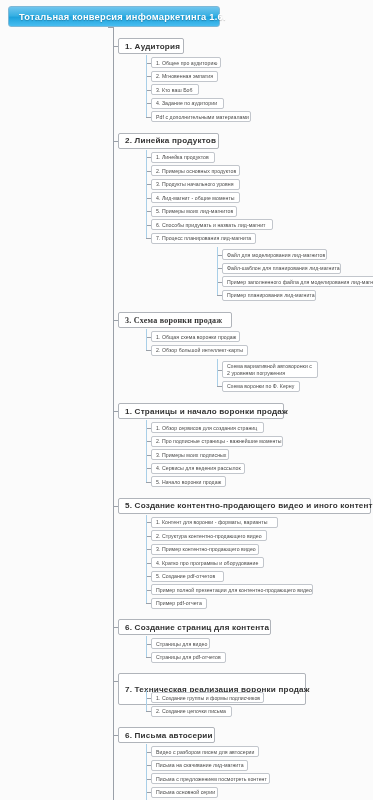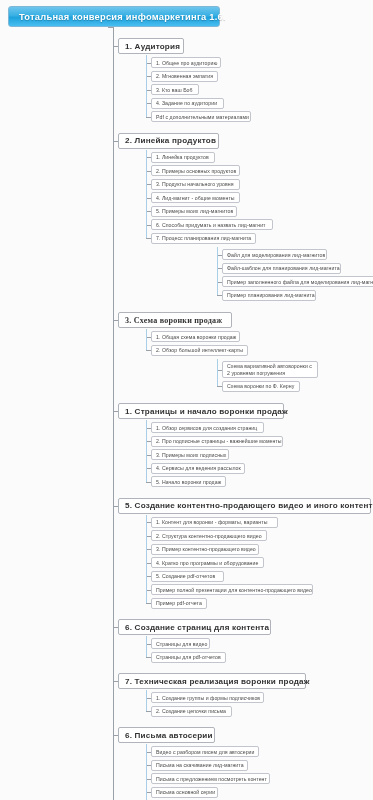--- a/index.html
+++ b/index.html
@@ -250,21 +250,21 @@
     <div class="hline" style="left: 113px; top: 627px; width: 5px;"></div>
     <div class="node lvl2" style="left: 151px; top: 638px; width: 59px; height: 11px;">
       <span>Страницы для видео</span>
     </div>
     <div class="hline" style="left: 146px; top: 644px; width: 5px;"></div>
     <div class="node lvl2" style="left: 151px; top: 651.5px; width: 75px; height: 11px;">
       <span>Страницы для pdf-отчетов</span>
     </div>
     <div class="hline" style="left: 146px; top: 657px; width: 5px;"></div>
     <div class="vline blue" style="left: 146px; top: 636px; height: 21px;"></div>
-    <div class="node lvl1" style="left: 118px; top: 673px; width: 188px; height: 16px;">
+    <div class="node lvl1" style="left: 118px; top: 673px; width: 188px; height: 32px;">
       <span>7. Техническая реализация воронки продаж</span>
     </div>
     <div class="hline" style="left: 113px; top: 681px; width: 5px;"></div>
     <div class="node lvl2" style="left: 151px; top: 692px; width: 113px; height: 11px;">
       <span>1. Создание группы и формы подписчиков</span>
     </div>
     <div class="hline" style="left: 146px; top: 698px; width: 5px;"></div>
     <div class="node lvl2" style="left: 151px; top: 705.5px; width: 81px; height: 11px;">
       <span>2. Создание цепочки письма</span>
     </div>

